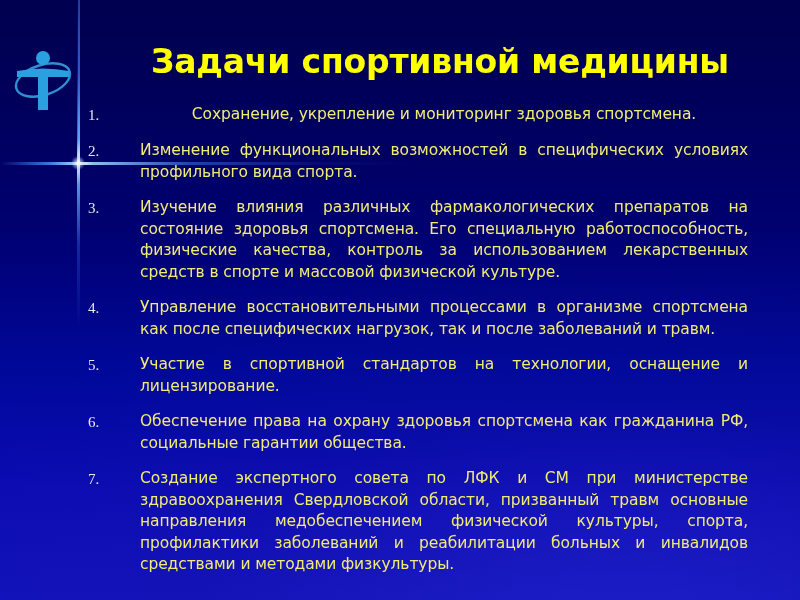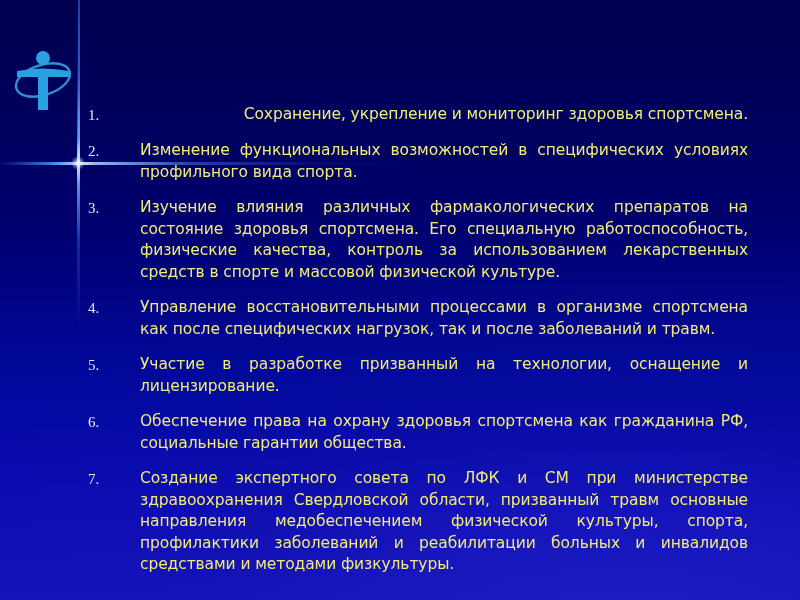--- a/index.html
+++ b/index.html
@@ -169,21 +169,21 @@
   .body-text {
     flex: 1 1 auto;
     color: #f2ec74;
     font-family: "DejaVu Sans", "Liberation Sans", sans-serif;
     font-size: 15.5px;
     line-height: 21.5px;
     text-align: justify;
     text-justify: inter-word;
     letter-spacing: -0.1px;
   }
-  .item.no-justify .body-text { text-align: right; }
+  .item.no-justify .body-text { text-align: center; }
 </style>
 </head>
 <body>
 
 <div class="slide">
 
   <div class="title-divider"></div>
 
   <div class="sparkle">
     <div class="h-ray"></div>
@@ -193,20 +193,21 @@
 
   <div class="logo">
     <svg viewBox="0 0 64 72" xmlns="http://www.w3.org/2000/svg" aria-hidden="true">
       <ellipse cx="32" cy="36" rx="28" ry="15" transform="rotate(-18 32 36)" fill="none" stroke="#2f8fd0" stroke-width="2.4"></ellipse>
       <circle cx="32" cy="14" r="7" fill="#2aa0e0"></circle>
       <path d="M6 27 L58 27 L58 33 L37 33 L37 66 L27 66 L27 33 L6 33 Z" fill="#2aa0e0"></path>
       <path d="M6 27 Q32 22 58 27 L58 33 Q32 29 6 33 Z" fill="#2aa0e0"></path>
     </svg>
   </div>
 
+  <div class="title">Задачи спортивной медицины</div>
 
   <div class="content">
 
     <div class="item no-justify">
       <div class="num">1.</div>
       <div class="body-text">Сохранение, укрепление и мониторинг здоровья спортсмена.</div>
     </div>
 
     <div class="item">
       <div class="num">2.</div>
@@ -218,21 +219,21 @@
       <div class="body-text">Изучение влияния различных фармакологических препаратов на состояние здоровья спортсмена. Его специальную работоспособность, физические качества, контроль за использованием лекарственных средств в спорте и массовой физической культуре.</div>
     </div>
 
     <div class="item">
       <div class="num">4.</div>
       <div class="body-text">Управление восстановительными процессами в организме спортсмена как после специфических нагрузок, так и после заболеваний и травм.</div>
     </div>
 
     <div class="item">
       <div class="num">5.</div>
-      <div class="body-text">Участие в разработке призванный на технологии, оснащение и лицензирование.</div>
+      <div class="body-text">Участие в спортивной стандартов на технологии, оснащение и лицензирование.</div>
     </div>
 
     <div class="item">
       <div class="num">6.</div>
       <div class="body-text">Обеспечение права на охрану здоровья спортсмена как гражданина РФ, социальные гарантии общества.</div>
     </div>
 
     <div class="item">
       <div class="num">7.</div>
       <div class="body-text">Создание экспертного совета по ЛФК и СМ при министерстве здравоохранения Свердловской области, призванный травм основные направления медобеспечением физической культуры, спорта, профилактики заболеваний и реабилитации больных и инвалидов средствами и методами физкультуры.</div>

